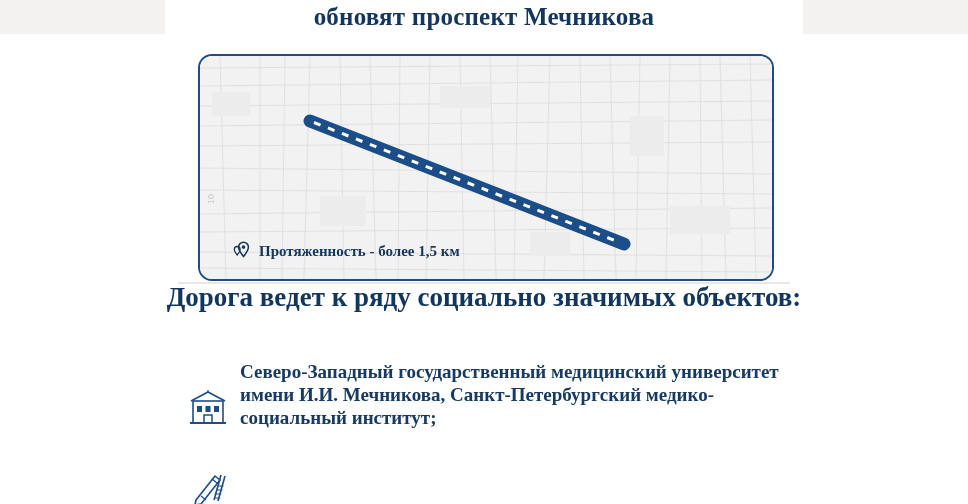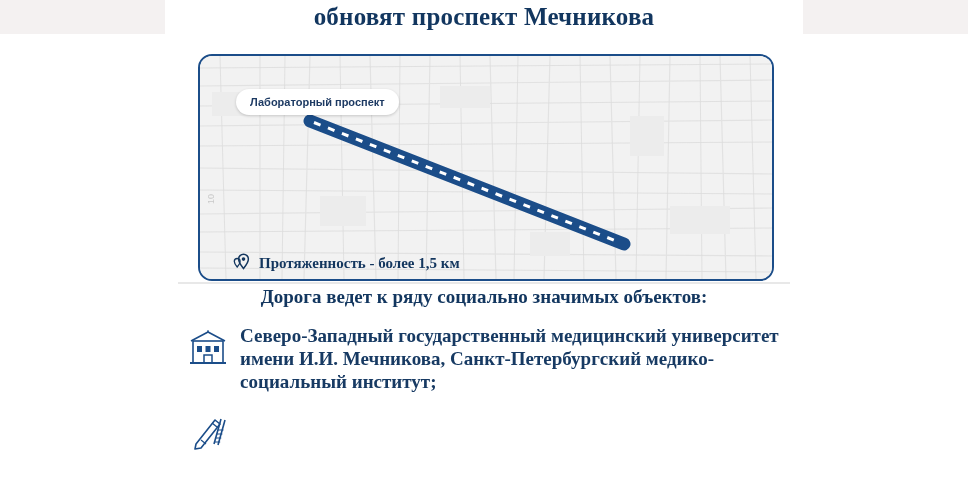--- a/index.html
+++ b/index.html
@@ -88,21 +88,21 @@
     font-size: 11px;
     color: #1d3a63;
     font-weight: bold;
     white-space: nowrap;
   }
   .pill-lab { left: 36px; top: 33px; }
   .pill-pisk { left: 368px; top: 110px; }
   .length-row {
     position: absolute;
     left: 32px;
-    top: 196px;
+    top: 184px;
     display: flex;
     align-items: center;
     gap: 7px;
   }
   .length-text {
     font-family: "Liberation Serif", serif;
     font-size: 15px;
     font-weight: bold;
     color: #13365e;
     white-space: nowrap;
@@ -113,21 +113,21 @@
     left: 165px;
     top: 282px;
     width: 638px;
     height: 30px;
     display: flex;
     align-items: center;
     justify-content: center;
   }
   .subtitle {
     font-family: "Liberation Serif", serif;
-    font-size: 19px;
+    font-size: 27px;
     font-weight: bold;
     color: #12365f;
     white-space: nowrap;
   }
   .divider {
     position: absolute;
     left: 178px;
     top: 282px;
     width: 612px;
     height: 2px;
@@ -135,22 +135,23 @@
   }
   
   .list {
     position: absolute;
     left: 186px;
     top: 322px;
     width: 620px;
   }
   .list-item {
     display: flex;
-    align-items: flex-start;
+    align-items: flex-end;
     margin-bottom: 16px;
+    margin-top: 36px;
   }
   .item-icon {
     width: 44px;
     min-width: 44px;
     height: 44px;
     display: flex;
     align-items: center;
     justify-content: center;
     margin-right: 10px;
   }
@@ -223,23 +224,20 @@
         <rect x="330" y="176" width="40" height="24"></rect>
       </g>
       <text x="14" y="148" font-family="Liberation Sans, sans-serif" font-size="9" fill="#c9c9c9" transform="rotate(-90 14 148)">10</text>
     </svg>
 
     <svg class="route" viewBox="0 0 572 223" xmlns="http://www.w3.org/2000/svg">
       <line x1="110" y1="65" x2="424" y2="188" stroke="#1b4d89" stroke-width="13" stroke-linecap="round"></line>
       <line x1="114" y1="66.5" x2="420" y2="186.5" stroke="#ffffff" stroke-width="3" stroke-linecap="butt" stroke-dasharray="7 8"></line>
     </svg>
 
-    <div class="pill pill-lab">
-      <span>Лабораторный проспект</span>
-    </div>
 
 
     <div class="length-row">
       <svg width="20" height="22" viewBox="0 0 20 22" xmlns="http://www.w3.org/2000/svg">
         <path d="M11.5 2.2c2.7 0 4.9 2.2 4.9 4.9 0 3.6-4.9 9.4-4.9 9.4S6.6 10.7 6.6 7.1c0-2.7 2.2-4.9 4.9-4.9z" fill="none" stroke="#13365e" stroke-width="1.5"></path>
         <circle cx="11.5" cy="7.1" r="1.8" fill="#13365e"></circle>
         <path d="M5.2 6.5c1.6 0 2.9 1.3 2.9 2.9 0 2.1-2.9 5.6-2.9 5.6S2.3 11.5 2.3 9.4c0-1.6 1.3-2.9 2.9-2.9z" fill="none" stroke="#13365e" stroke-width="1.3"></path>
       </svg>
       <span class="length-text">Протяженность - более 1,5 км</span>
     </div>

